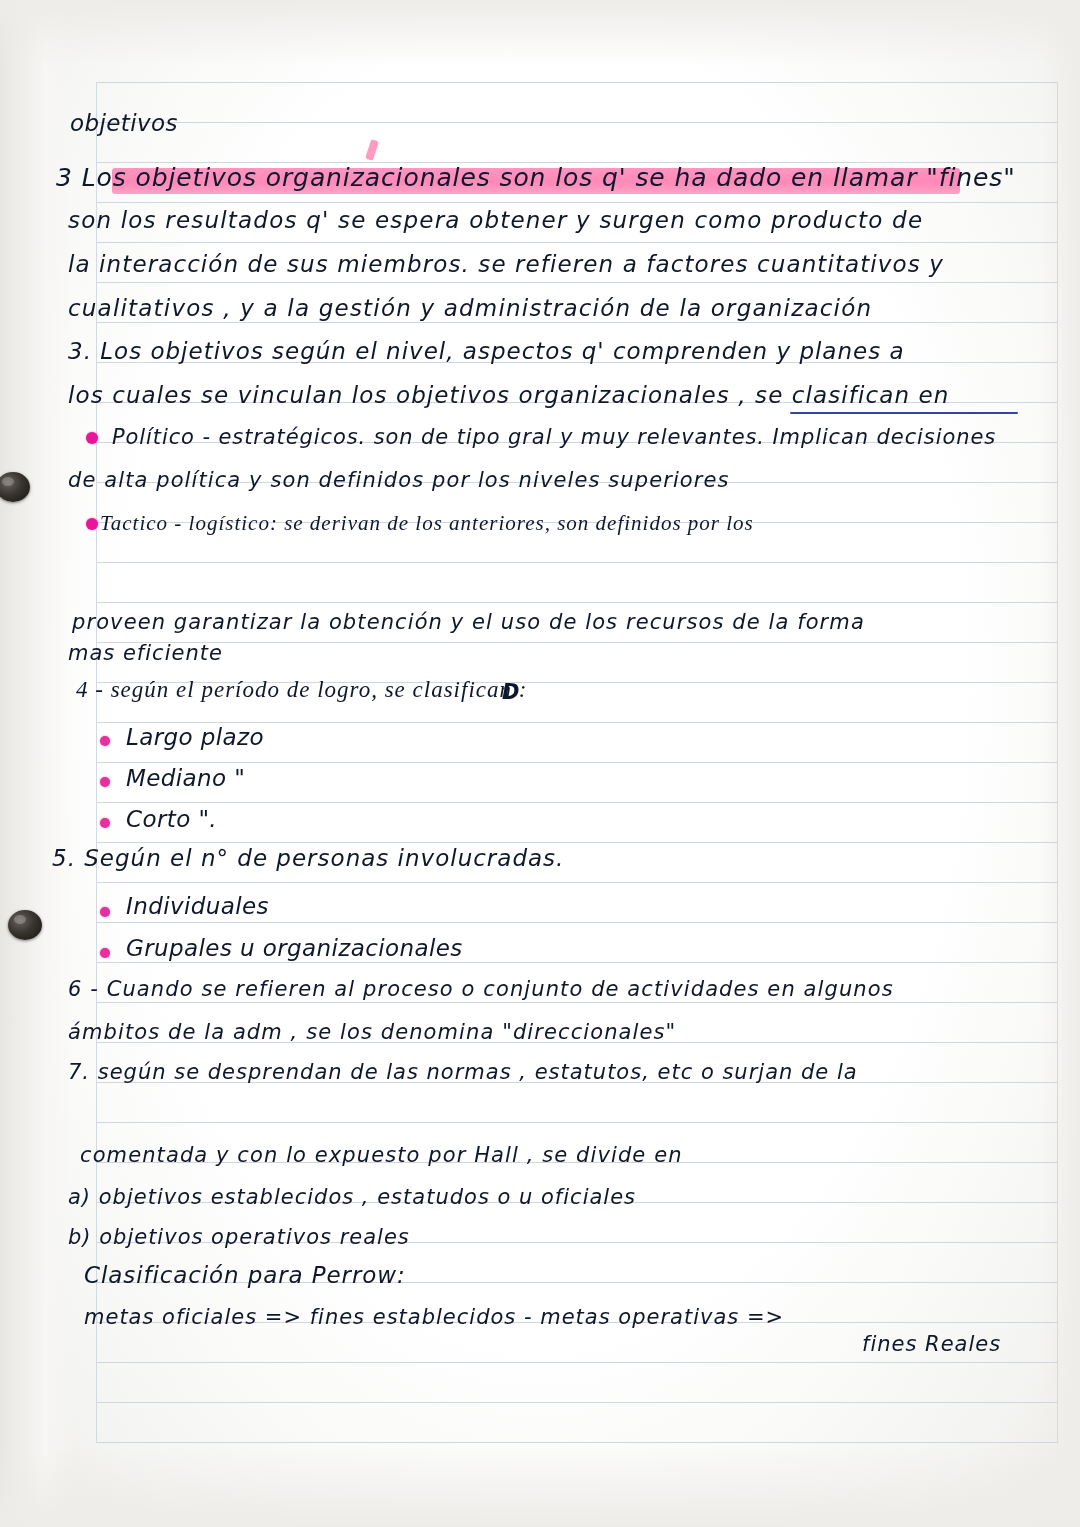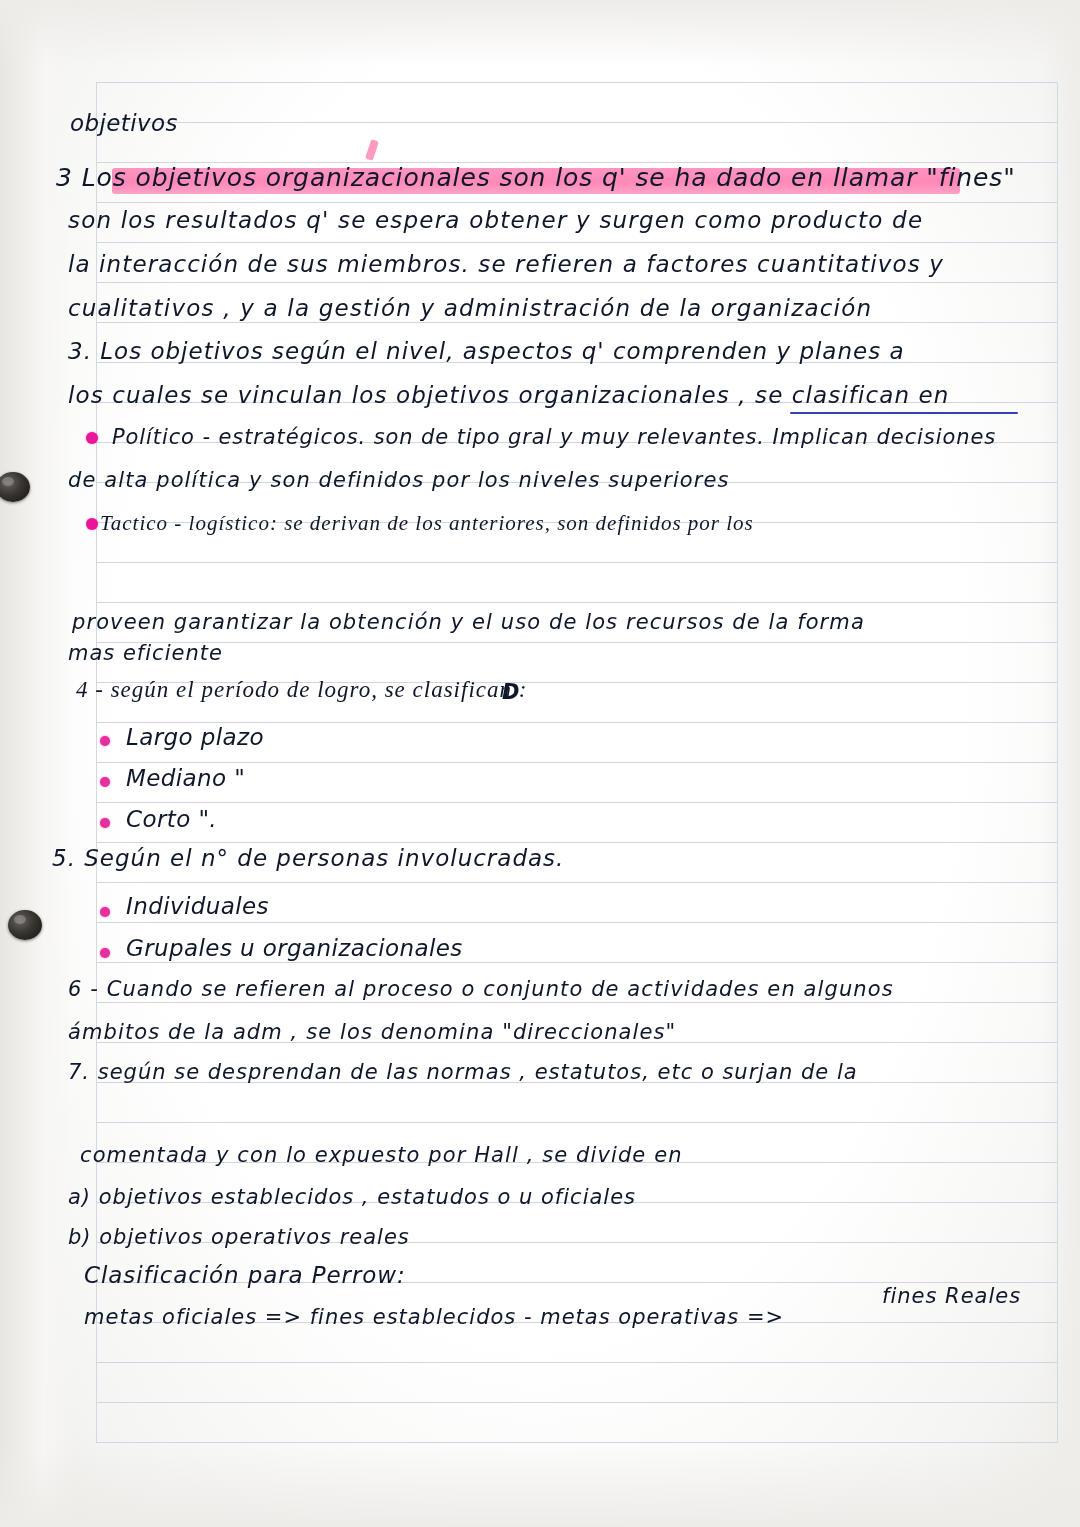--- a/index.html
+++ b/index.html
@@ -240,14 +240,14 @@
   <div class="hw" style="left:126px; top:935px;">Grupales  u organizacionales</div>
 
   <div class="hw small" style="left:68px;  top:977px; letter-spacing:1.1px;">6 - Cuando se refieren al proceso o conjunto de actividades en algunos</div>
   <div class="hw small" style="left:68px;  top:1020px; letter-spacing:1.1px;">ámbitos de la adm , se los denomina "direccionales"</div>
   <div class="hw small" style="left:68px;  top:1060px; letter-spacing:1.0px;">7. según se desprendan de las normas , estatutos, etc o surjan de la</div>
   <div class="hw small" style="left:80px;  top:1143px; letter-spacing:1.1px;">comentada y con lo expuesto por Hall , se divide en</div>
   <div class="hw small" style="left:68px;  top:1185px; letter-spacing:1.0px;">a) objetivos establecidos , estatudos o u oficiales</div>
   <div class="hw small" style="left:68px;  top:1225px; letter-spacing:1.0px;">b) objetivos operativos reales</div>
   <div class="hw" style="left:84px;  top:1262px; letter-spacing:0.9px;">Clasificación para Perrow:</div>
   <div class="hw small" style="left:84px;  top:1305px; letter-spacing:1.0px;">metas oficiales =&gt; fines establecidos - metas operativas =&gt;</div>
-  <div class="hw small" style="left:862px; top:1284px; letter-spacing:1.0px;margin-left:20px;">fines Reales</div>
+  <div class="hw small" style="left:862px; top:1332px; letter-spacing:1.0px;">fines Reales</div>
 </div>
 
 </body></html>

